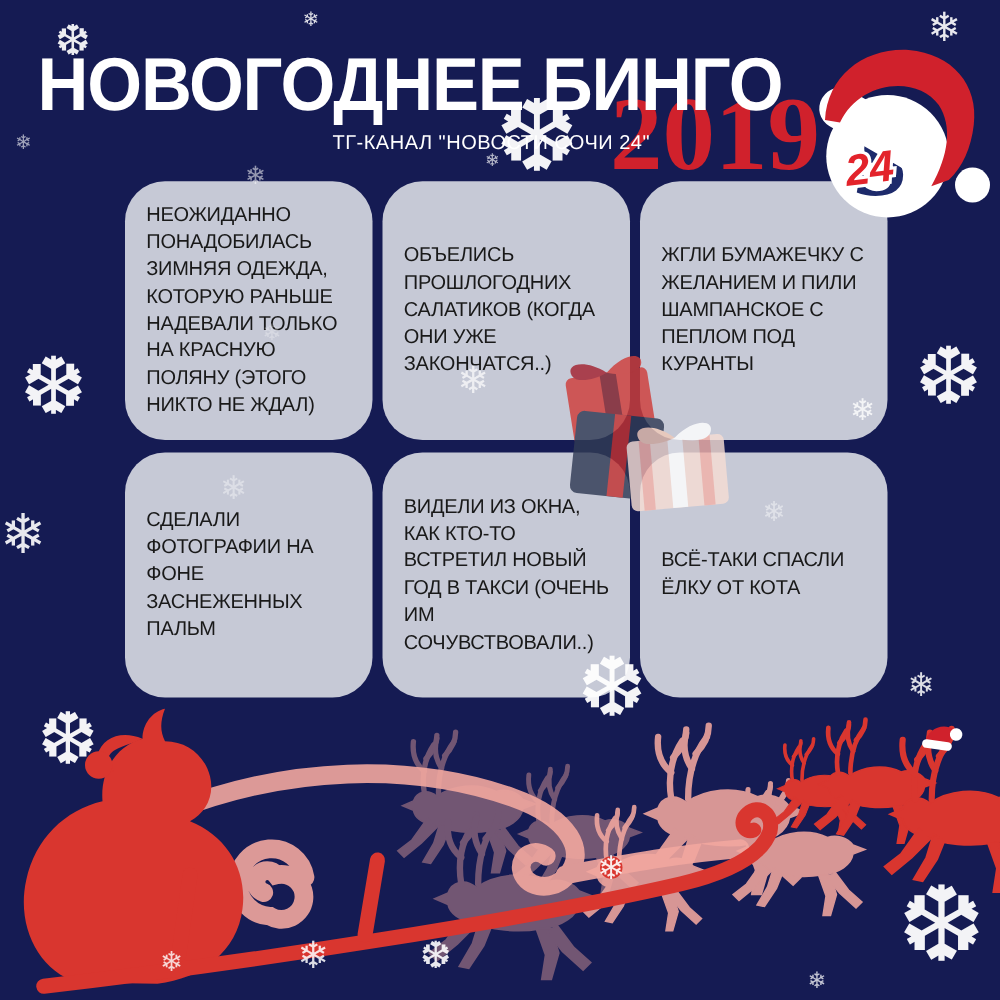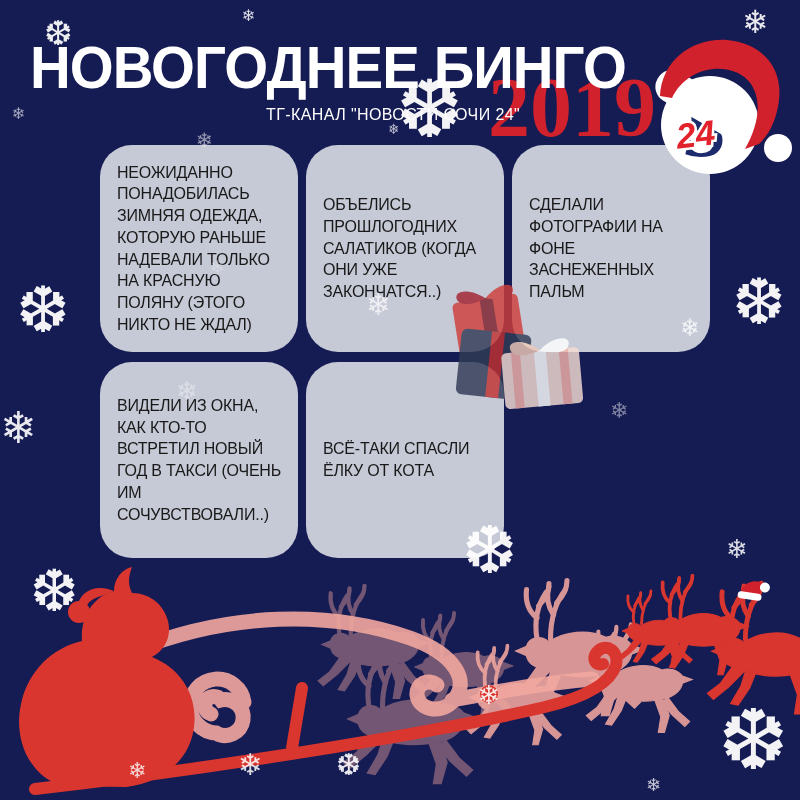--- a/index.html
+++ b/index.html
@@ -148,20 +148,23 @@
     </g>
     <circle cx="489" cy="694" r="9" fill="#d9362f"></circle>
   </svg>
 
   <div class="grid">
     <div class="cell">
         <span class="txt">НЕОЖИДАННО ПОНАДОБИЛАСЬ ЗИМНЯЯ ОДЕЖДА, КОТОРУЮ РАНЬШЕ НАДЕВАЛИ ТОЛЬКО НА КРАСНУЮ ПОЛЯНУ (ЭТОГО НИКТО НЕ ЖДАЛ)</span>
       </div>
     <div class="cell">
         <span class="txt">ОБЪЕЛИСЬ ПРОШЛОГОДНИХ САЛАТИКОВ (КОГДА ОНИ УЖЕ ЗАКОНЧАТСЯ..)</span>
+      </div>
+    <div class="cell">
+        <span class="txt">ЖГЛИ БУМАЖЕЧКУ С ЖЕЛАНИЕМ И ПИЛИ ШАМПАНСКОЕ С ПЕПЛОМ ПОД КУРАНТЫ</span>
       </div>
     <div class="cell">
         <span class="txt">СДЕЛАЛИ ФОТОГРАФИИ НА ФОНЕ ЗАСНЕЖЕННЫХ ПАЛЬМ</span>
       </div>
     <div class="cell">
         <span class="txt">ВИДЕЛИ ИЗ ОКНА, КАК КТО-ТО ВСТРЕТИЛ НОВЫЙ ГОД В ТАКСИ (ОЧЕНЬ ИМ СОЧУВСТВОВАЛИ..)</span>
       </div>
     <div class="cell">
         <span class="txt">ВСЁ-ТАКИ СПАСЛИ ЁЛКУ ОТ КОТА</span>
       </div>

